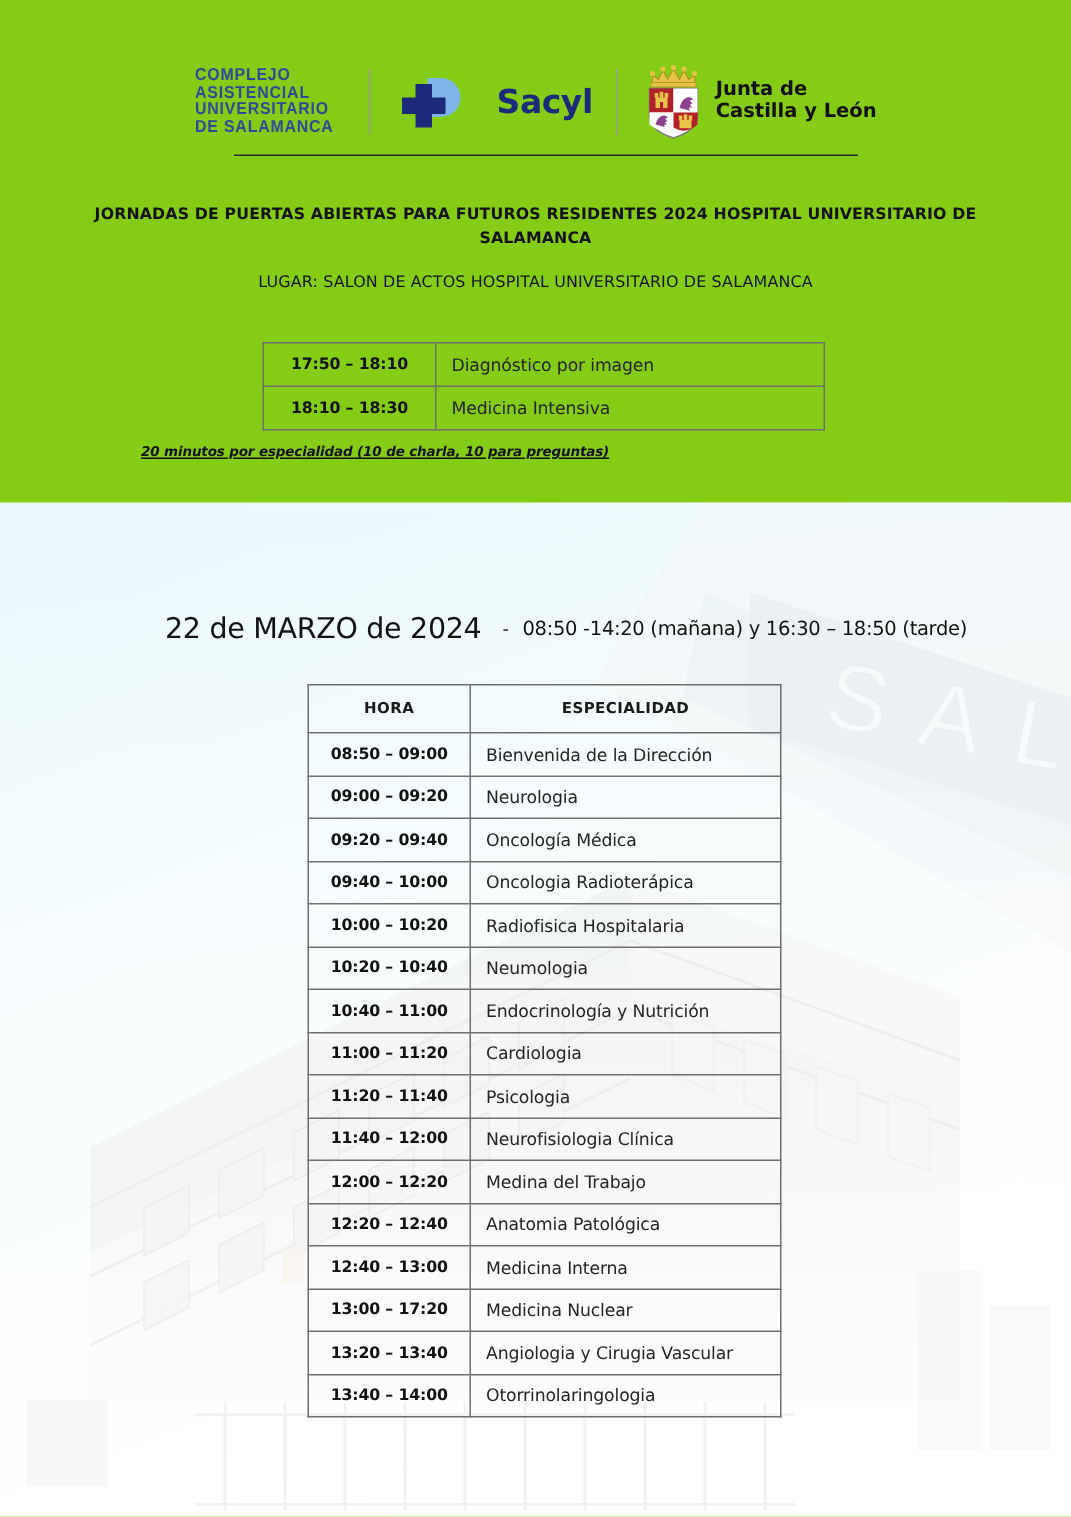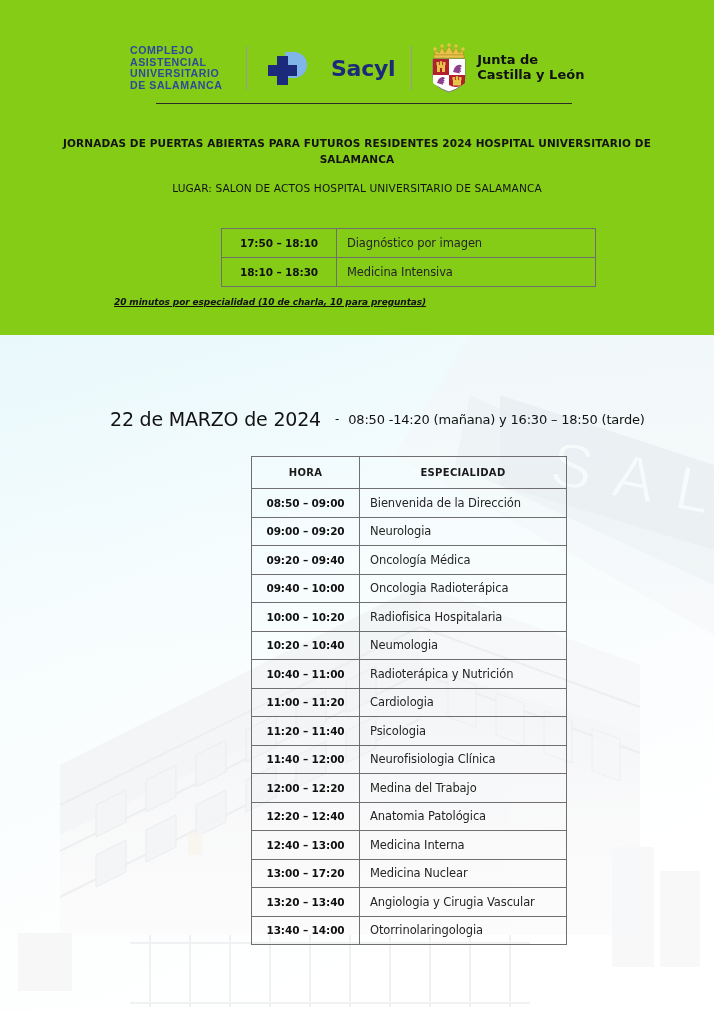--- a/index.html
+++ b/index.html
@@ -126,21 +126,20 @@
     color: #131313;
     margin: 14px 0 0 0;
     letter-spacing: 0.1px;
   }
 
   
   table.sched {
     border-collapse: collapse;
     table-layout: fixed;
     background: transparent;
-    margin-left: 46px;
   }
   table.sched td, table.sched th {
     border: 1px solid #6f6f6f;
     padding: 0;
     background: transparent;
   }
   .c-hora {
     width: 113px;
     text-align: center;
     font-family: "DejaVu Sans", sans-serif;
@@ -164,21 +163,21 @@
     position: absolute;
     left: 175px;
     top: 228px;
     width: 375px;
   }
   #table-afternoon .c-hora { width: 114px; }
   #table-afternoon td { height: 28px; }
 
   #note-line {
     position: absolute;
-    left: 114px;
+    left: 94px;
     top: 297px;
     font-family: "DejaVu Sans", sans-serif;
     font-style: italic;
     font-weight: bold;
     font-size: 9px;
     color: #111111;
     text-decoration: underline;
     letter-spacing: -0.1px;
   }
 
@@ -438,21 +437,21 @@
         <tr>
           <td class="c-hora">10:00 – 10:20</td>
           <td class="c-esp">Radiofisica Hospitalaria</td>
         </tr>
         <tr>
           <td class="c-hora">10:20 – 10:40</td>
           <td class="c-esp">Neumologia</td>
         </tr>
         <tr>
           <td class="c-hora">10:40 – 11:00</td>
-          <td class="c-esp">Radioterápica y Nutrición</td>
+          <td class="c-esp">Endocrinología y Nutrición</td>
         </tr>
         <tr>
           <td class="c-hora">11:00 – 11:20</td>
           <td class="c-esp">Cardiologia</td>
         </tr>
         <tr>
           <td class="c-hora">11:20 – 11:40</td>
           <td class="c-esp">Psicologia</td>
         </tr>
         <tr>

